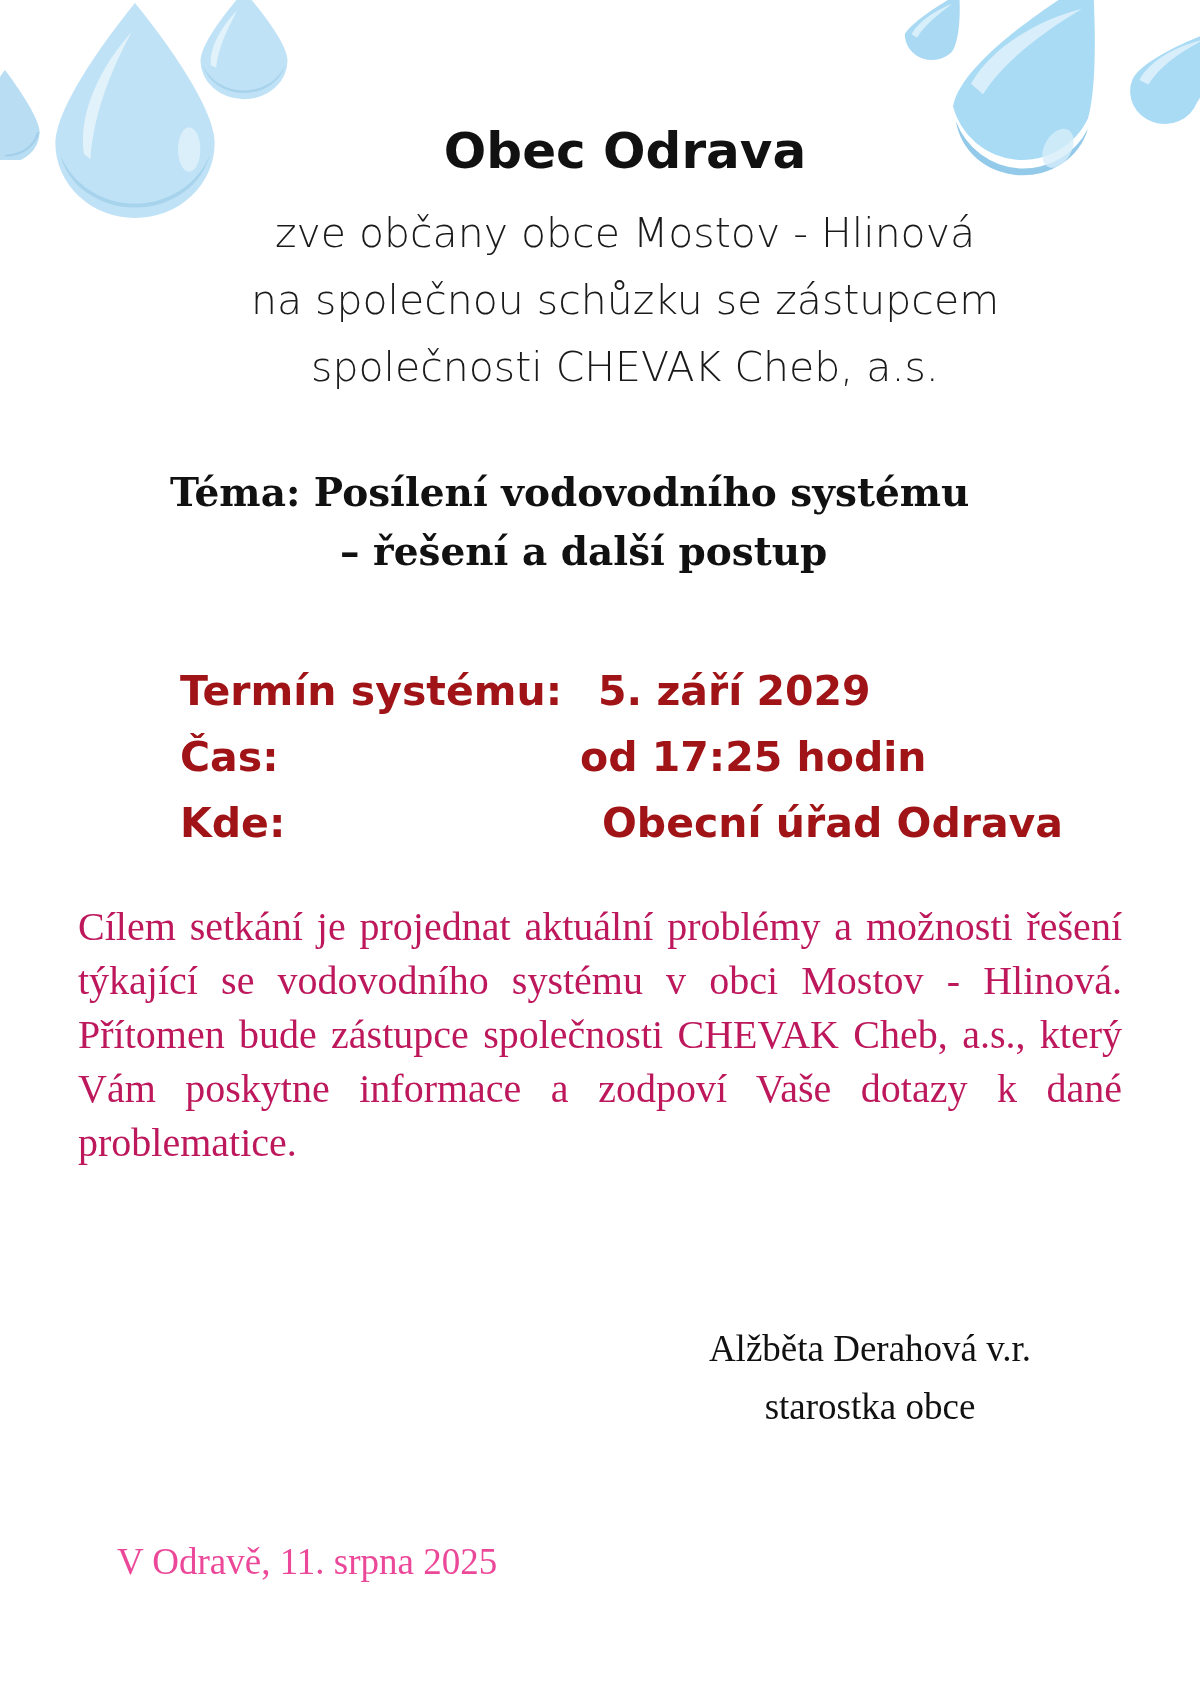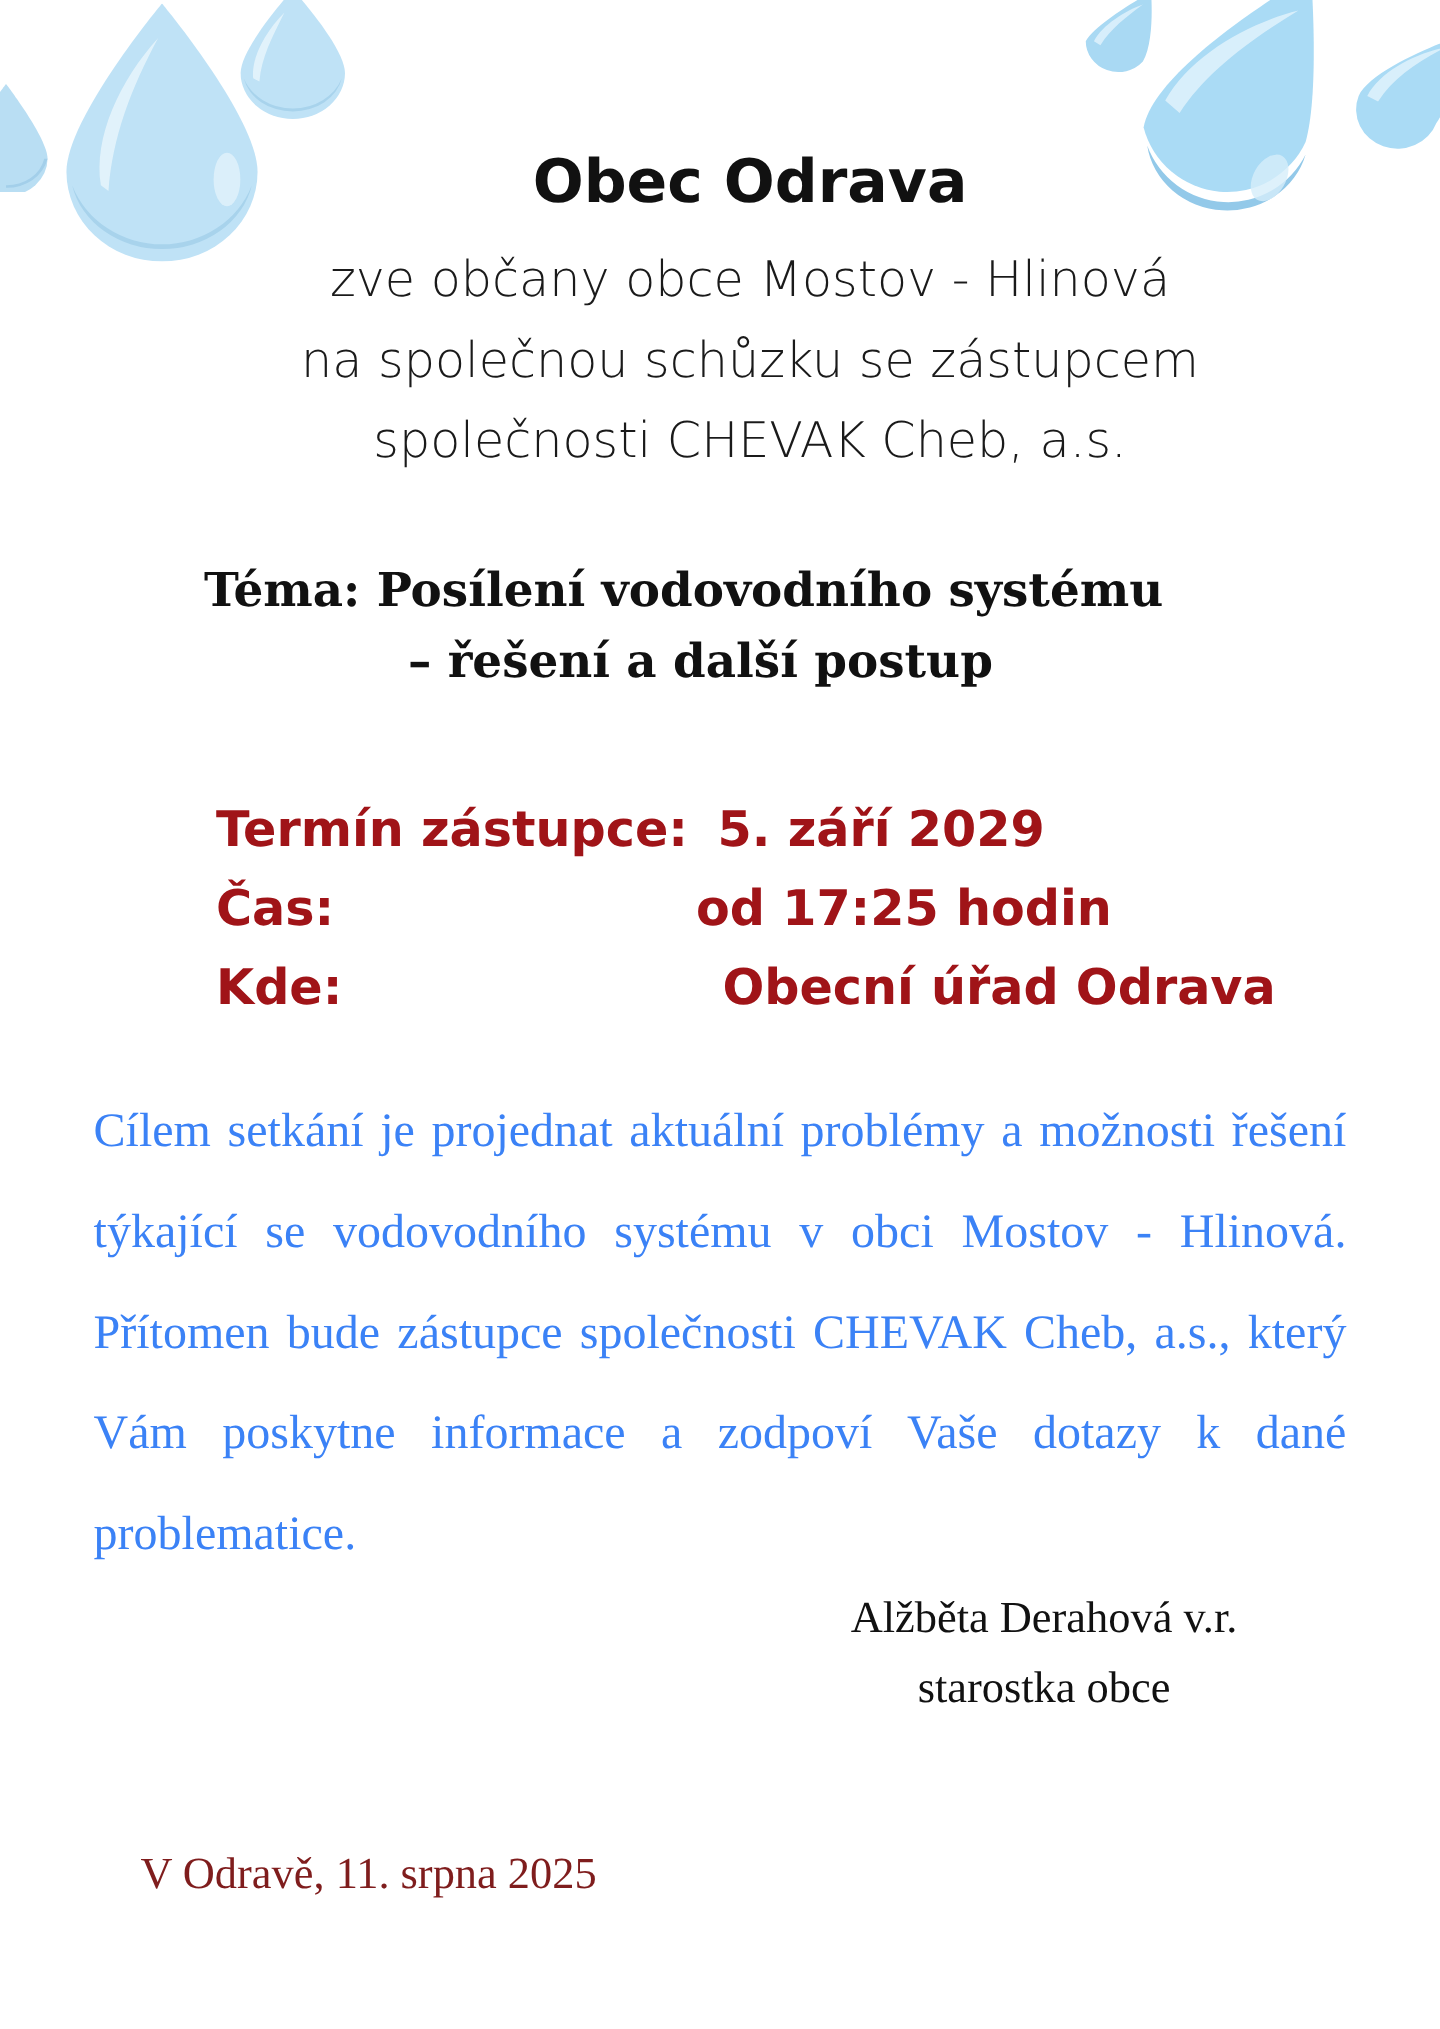--- a/index.html
+++ b/index.html
@@ -73,42 +73,42 @@
     .detail-row.r1 .detail-value { left: 418px; }
     .detail-row.r2 .detail-value { left: 400px; }
     .detail-row.r3 .detail-value { left: 394px; margin-left: 28px; }
     .body-text {
       position: absolute;
       left: 78px;
       width: 1044px;
       top: 900px;
       font-family: "Liberation Serif", serif;
       font-size: 40px;
-      line-height: 84px;
+      line-height: 54px;
       text-align: justify;
-      color: #3b82f6;
+      color: #be185d;
     }
     .signature {
       position: absolute;
       left: 660px;
       width: 420px;
       top: 1320px;
       text-align: center;
       font-family: "Liberation Serif", serif;
       font-size: 37px;
       line-height: 58px;
       color: #111;
     }
     .dateline {
       position: absolute;
       left: 117px;
       top: 1540px;
       font-family: "Liberation Serif", serif;
       font-size: 37px;
-      color: #7f1d1d;
+      color: #ec4899;
       white-space: nowrap;
     }
   </style>
 </head>
 <body>
 
 <svg class="drop" style="left:-30px; top:70px;" width="70" height="90" viewBox="0 0 100 130">
   <path d="M50 0 C50 0 100 65 100 90 A50 45 0 0 1 0 90 C0 65 50 0 50 0 Z" fill="#b9def3"></path>
   <path d="M50 125 A50 45 0 0 0 100 90 L96 90 A46 40 0 0 1 50 122 Z" fill="#a3cfea"></path>
 </svg>
@@ -151,21 +151,21 @@
   <div>společnosti CHEVAK Cheb, a.s.</div>
 </div>
 
 <div class="topic">
   <div>Téma: Posílení vodovodního systému</div>
   <div class="line2">– řešení a další postup</div>
 </div>
 
 <div class="details">
   <div class="detail-row r1">
-    <span class="detail-label">Termín zástupce:</span>
+    <span class="detail-label">Termín systému:</span>
     <span class="detail-value">5. září 2029</span>
   </div>
   <div class="detail-row r2">
     <span class="detail-label">Čas:</span>
     <span class="detail-value">od 17:25 hodin</span>
   </div>
   <div class="detail-row r3">
     <span class="detail-label">Kde:</span>
     <span class="detail-value">Obecní úřad Odrava</span>
   </div>

